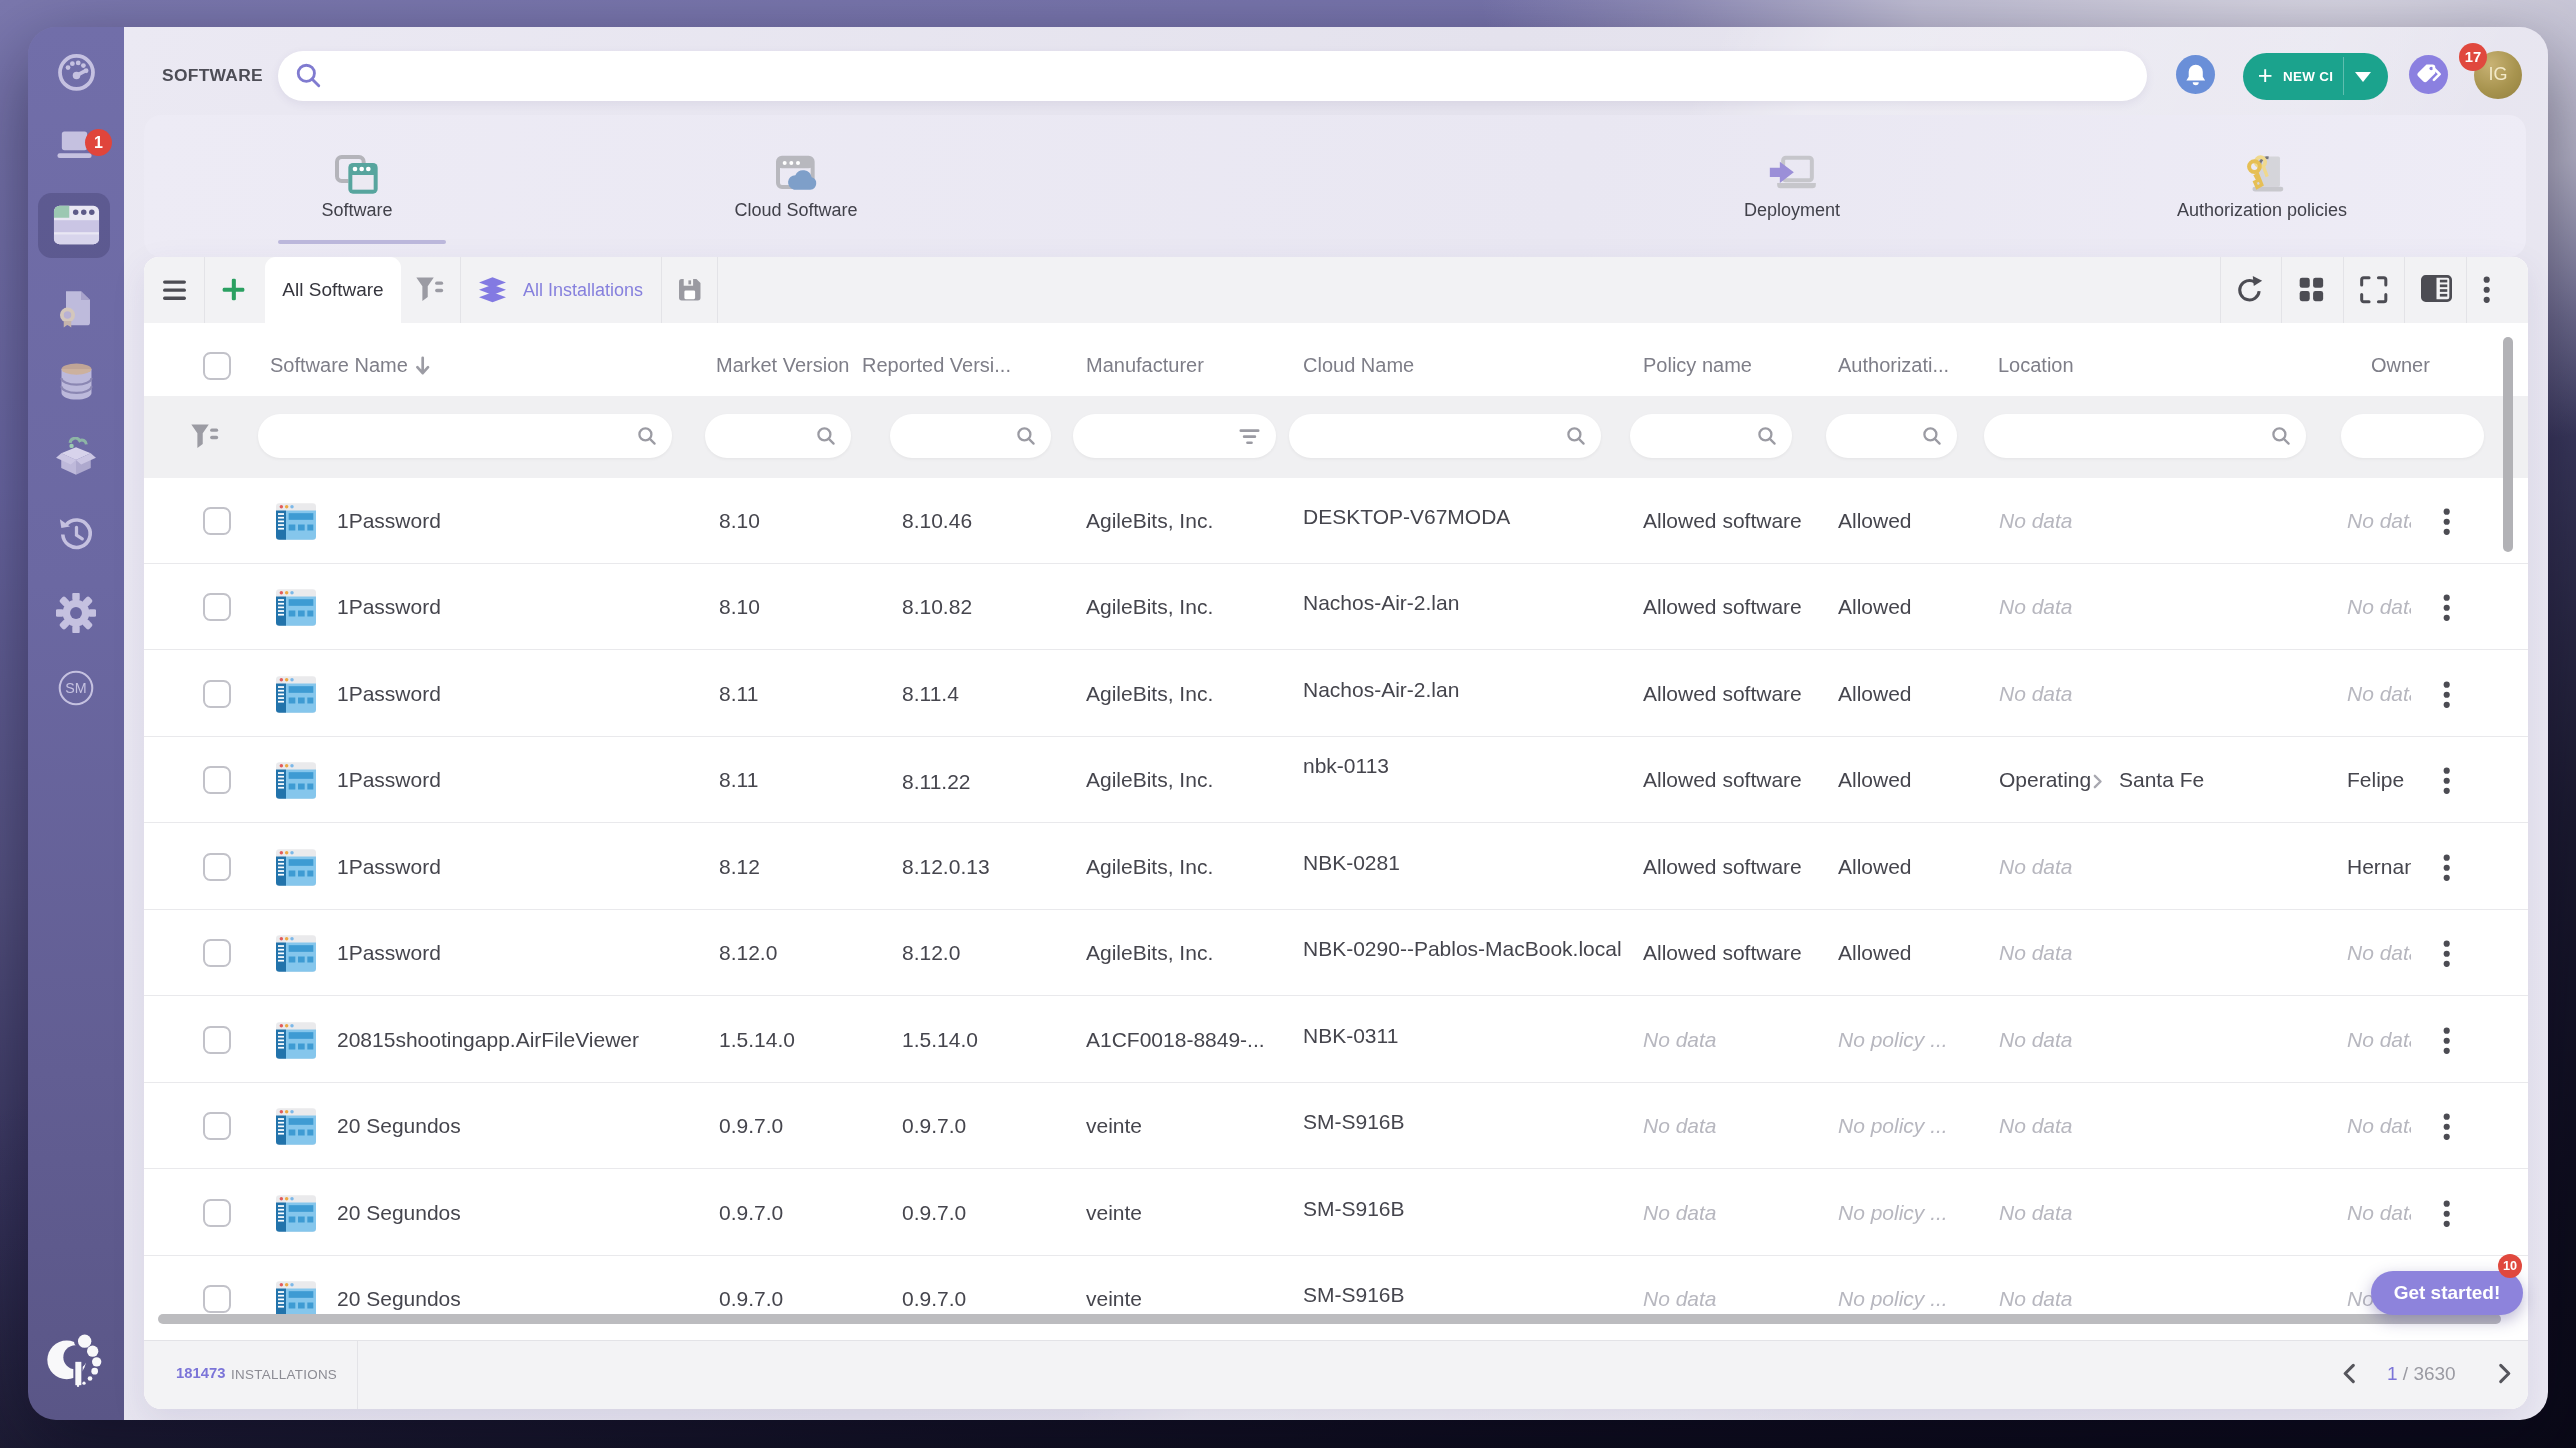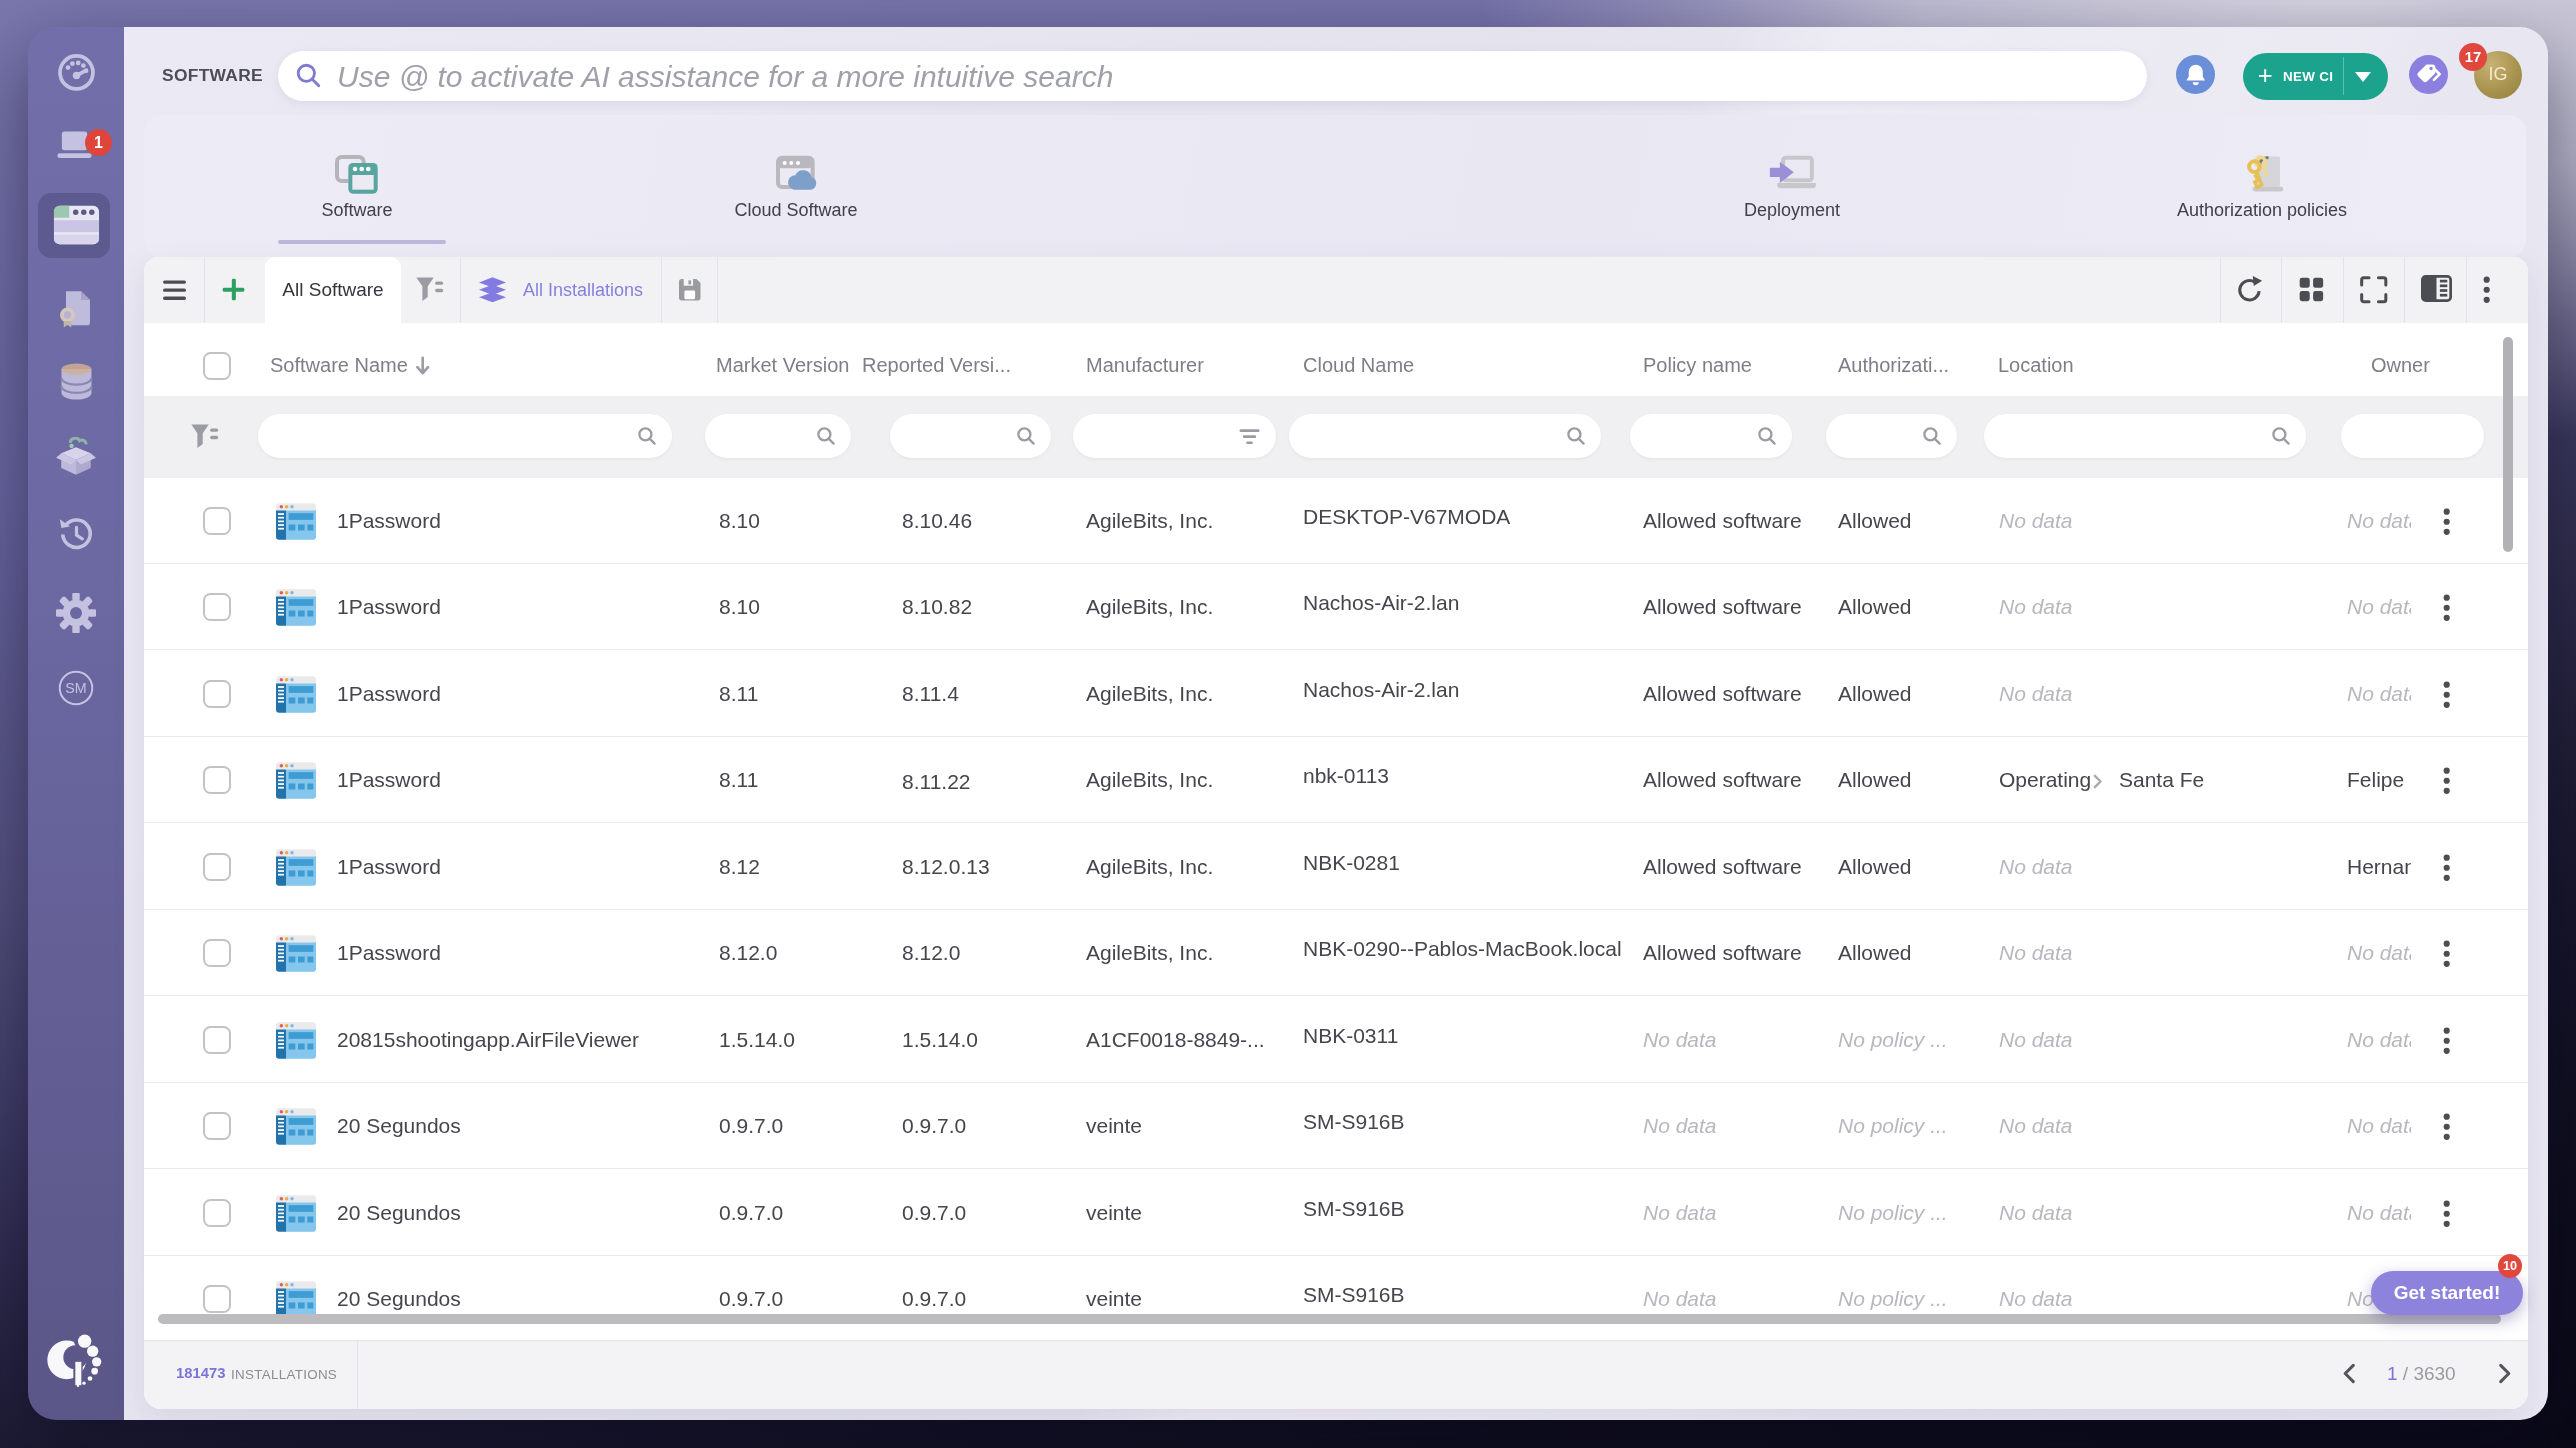--- a/index.html
+++ b/index.html
@@ -151,21 +151,20 @@
         </svg>
       </div>
     </div>
     <div class="ct">
       <div style="position:absolute;left:38px;top:38px;white-space:nowrap;font-size:17.4px;font-weight:600;color:#4d4d56;letter-spacing:0.3px;">SOFTWARE</div>
       <div style="position:absolute;left:154px;top:23.5px;width:1869px;height:50px;background:#fff;border-radius:25px;box-shadow:0 2.7px 9.4px rgba(60,50,120,0.08);"></div>
       <div style="position:absolute;left:171px;top:35px;"><svg width="27" height="27" viewBox="0 0 40 40" style="">
           <circle cx="16.8" cy="16.8" r="12.0" fill="none" stroke="#807bd0" stroke-width="4.2"></circle>
           <line x1="25.2" y1="25.2" x2="35.2" y2="35.2" stroke="#807bd0" stroke-width="4.2" stroke-linecap="round"></line>
         </svg></div>
-      <div style="position:absolute;left:213px;top:33px;white-space:nowrap;font-size:30px;font-style:italic;color:#9fa0aa;">Use @ to activate AI assistance for a more intuitive search</div>
       <div style="position:absolute;left:2052px;top:28px;width:39px;height:39px;border-radius:50%;background:#6a8fd8;display:flex;align-items:center;justify-content:center;">
         <svg width="25.5" height="25.5" viewBox="0 0 38 38" style="">
           <path d="M19 4 a10.5 10.5 0 0 1 10.5 10.5 v7.5 l3.5 5.5 H5 l3.5-5.5 v-7.5 A10.5 10.5 0 0 1 19 4 Z" fill="#fff"></path>
           <path d="M14.5 30 a4.5 4.5 0 0 0 9 0 Z" fill="#fff"></path>
         </svg>
       </div>
       <div style="position:absolute;left:2119px;top:25.5px;width:145px;height:47px;border-radius:23.5px;background:#1ba38d;color:#fff;">
         <span style="position:absolute;left:14.8px;top:8px;font-size:25.5px;font-weight:300;">+</span>
         <span style="position:absolute;left:40px;top:16px;font-size:13.4px;font-weight:700;letter-spacing:0.3px">NEW CI</span>
         <div style="position:absolute;left:100px;top:4.7px;width:1px;height:38px;background:rgba(255,255,255,0.3)"></div>
@@ -495,21 +494,21 @@
                 <path d="M15 11 h45 v39 a5 5 0 0 1 -5 5 h-40 Z" fill="#85c6ec"></path>
                 <rect x="19" y="15" width="37" height="10" fill="#3e9bd3"></rect>
                 <rect x="19" y="32" width="10" height="9" fill="#3e9bd3"></rect>
                 <rect x="33" y="32" width="10" height="9" fill="#3e9bd3"></rect>
                 <rect x="47" y="32" width="9" height="9" fill="#3e9bd3"></rect>
               </svg></div>
             <div class="cell" style="left:193px;top:31px">1Password</div>
             <div class="cell" style="left:575px;top:31px">8.11</div>
             <div class="cell" style="left:758px;top:33px">8.11.22</div>
             <div class="cell" style="left:942px;top:31px">AgileBits, Inc.</div>
-            <div class="cell" style="left:1159px;top:27px">nbk-0113</div>
+            <div class="cell" style="left:1159px;top:17px">nbk-0113</div>
             <div class="cell" style="left:1499px;top:31px">Allowed software</div>
             <div class="cell" style="left:1694px;top:31px">Allowed</div>
             <div class="cell" style="left:1855px;top:31px">Operating</div>
             <div style="position:absolute;left:1944px;top:35px"><svg width="19" height="19" viewBox="0 0 28 28" style="">
                 <path d="M10.08 5.6000000000000005 l8.4 8.4 -8.4 8.4" fill="none" stroke="#a8a8b0" stroke-width="3.5" stroke-linecap="round" stroke-linejoin="round"></path>
               </svg></div>
             <div class="cell" style="left:1975px;top:31px">Santa Fe</div>
             <div class="cell" style="left:2203px;top:31px;width:64px;overflow:hidden">Felipe</div>
             <div style="position:absolute;left:2298px;top:29px"><svg width="9.4" height="29.5" viewBox="0 0 14 44" style="">
                 <circle cx="7" cy="7" r="4.6" fill="#4c4c53"></circle>

